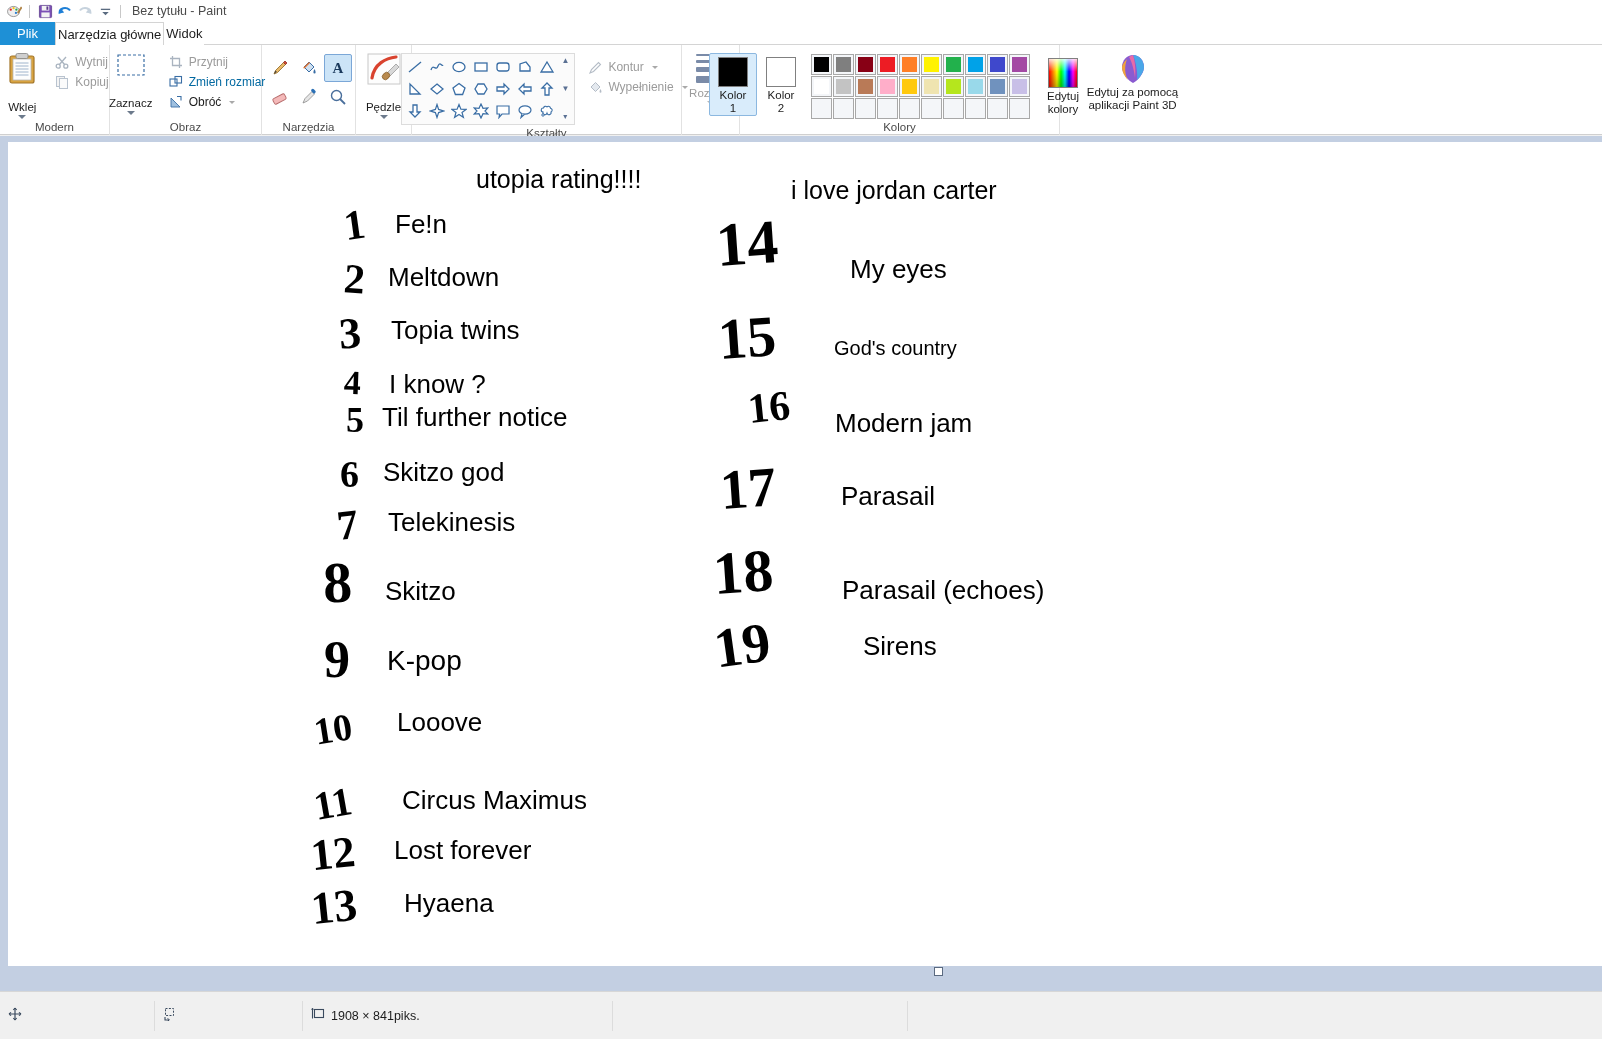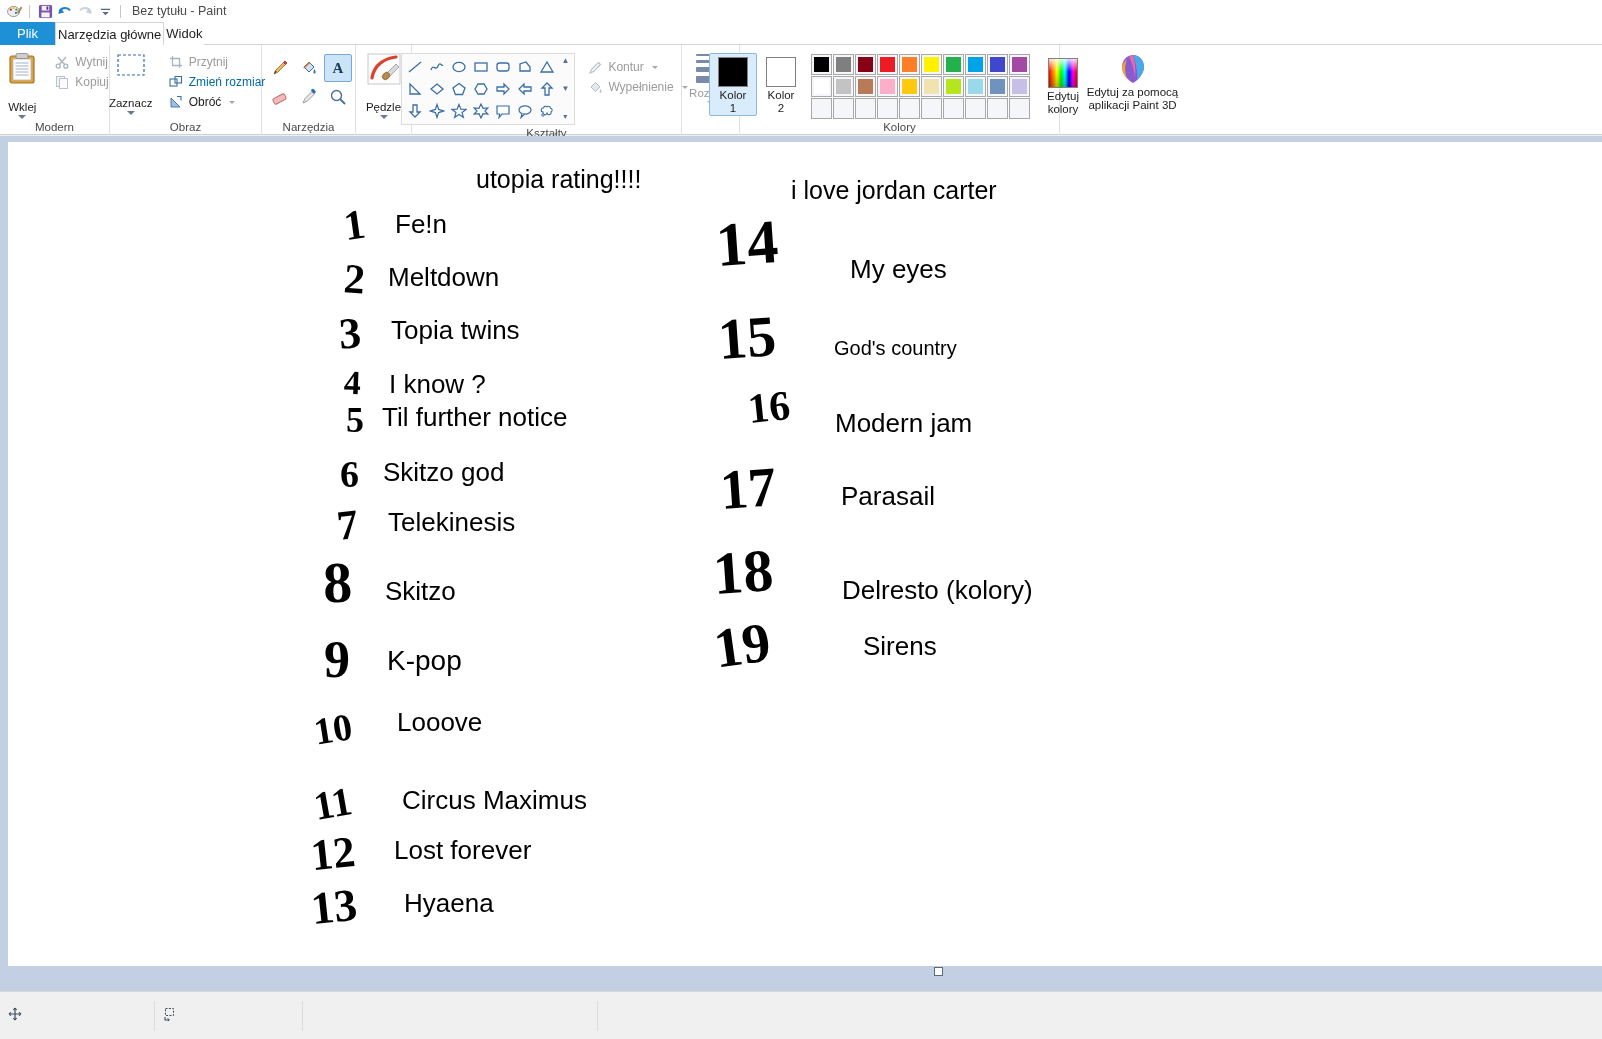--- a/index.html
+++ b/index.html
@@ -843,21 +843,21 @@
           <div class="txt" style="left: 396px; top: 748px; font-size: 26px;">Hyaena</div>
           <div class="hand" style="left: 708px; top: 70px; font-size: 62px; transform: rotate(-4deg);">14</div>
           <div class="txt" style="left: 842px; top: 114px; font-size: 26px;">My eyes</div>
           <div class="hand" style="left: 710px; top: 167px; font-size: 58px; transform: rotate(-4deg);">15</div>
           <div class="txt" style="left: 826px; top: 196px; font-size: 20px;">God's country</div>
           <div class="hand" style="left: 740px; top: 244px; font-size: 42px; transform: rotate(-6deg);">16</div>
           <div class="txt" style="left: 827px; top: 268px; font-size: 26px;">Modern jam</div>
           <div class="hand" style="left: 712px; top: 318px; font-size: 56px; transform: rotate(-4deg);">17</div>
           <div class="txt" style="left: 833px; top: 341px; font-size: 26px;">Parasail</div>
           <div class="hand" style="left: 705px; top: 400px; font-size: 60px; transform: rotate(-4deg);">18</div>
-          <div class="txt" style="left: 834px; top: 435px; font-size: 26px;">Delresto (kolory)</div>
+          <div class="txt" style="left: 834px; top: 435px; font-size: 26px;">Parasail (echoes)</div>
           <div class="hand" style="left: 706px; top: 475px; font-size: 56px; transform: rotate(-8deg);">19</div>
           <div class="txt" style="left: 855px; top: 491px; font-size: 26px;">Sirens</div>
         </div>
     </div>
     <div class="canvas-handle"></div>
   </div>
 
   <div class="statusbar">
     <div class="sb-cell sb-c1">
       <span>
@@ -871,17 +871,27 @@
     <div class="sb-cell sb-c2">
       <span>
         <svg width="14" height="14" viewBox="0 0 14 14">
           <rect x="2.5" y="1.5" width="8" height="7" fill="none" stroke="#3a4a5e" stroke-width="1" stroke-dasharray="2 1.4"></rect>
           <path d="M2 10 V13 H6" fill="none" stroke="#3a4a5e" stroke-width="1.1"></path>
           <path d="M4.6 11.2 L6.4 13 L4.6 14" fill="none" stroke="#3a4a5e" stroke-width="1"></path>
         </svg>
       </span>
       <span></span>
     </div>
+    <div class="sb-cell sb-c3">
+      <span>
+        <svg width="14" height="14" viewBox="0 0 14 14">
+          <rect x="3.5" y="2.5" width="9" height="8" fill="none" stroke="#3a4a5e" stroke-width="1.1"></rect>
+          <path d="M1.5 1.5 V11.5" stroke="#3a4a5e" stroke-width="1.1"></path>
+          <path d="M0.5 2.5 L1.5 1.2 L2.5 2.5" fill="none" stroke="#3a4a5e" stroke-width="1"></path>
+        </svg>
+      </span>
+      <span>1908 × 841piks.</span>
+    </div>
     <div class="sb-cell sb-c4"></div>
     <div class="sb-cell sb-rest"></div>
   </div>
 
 </div>
 
 </body></html>

